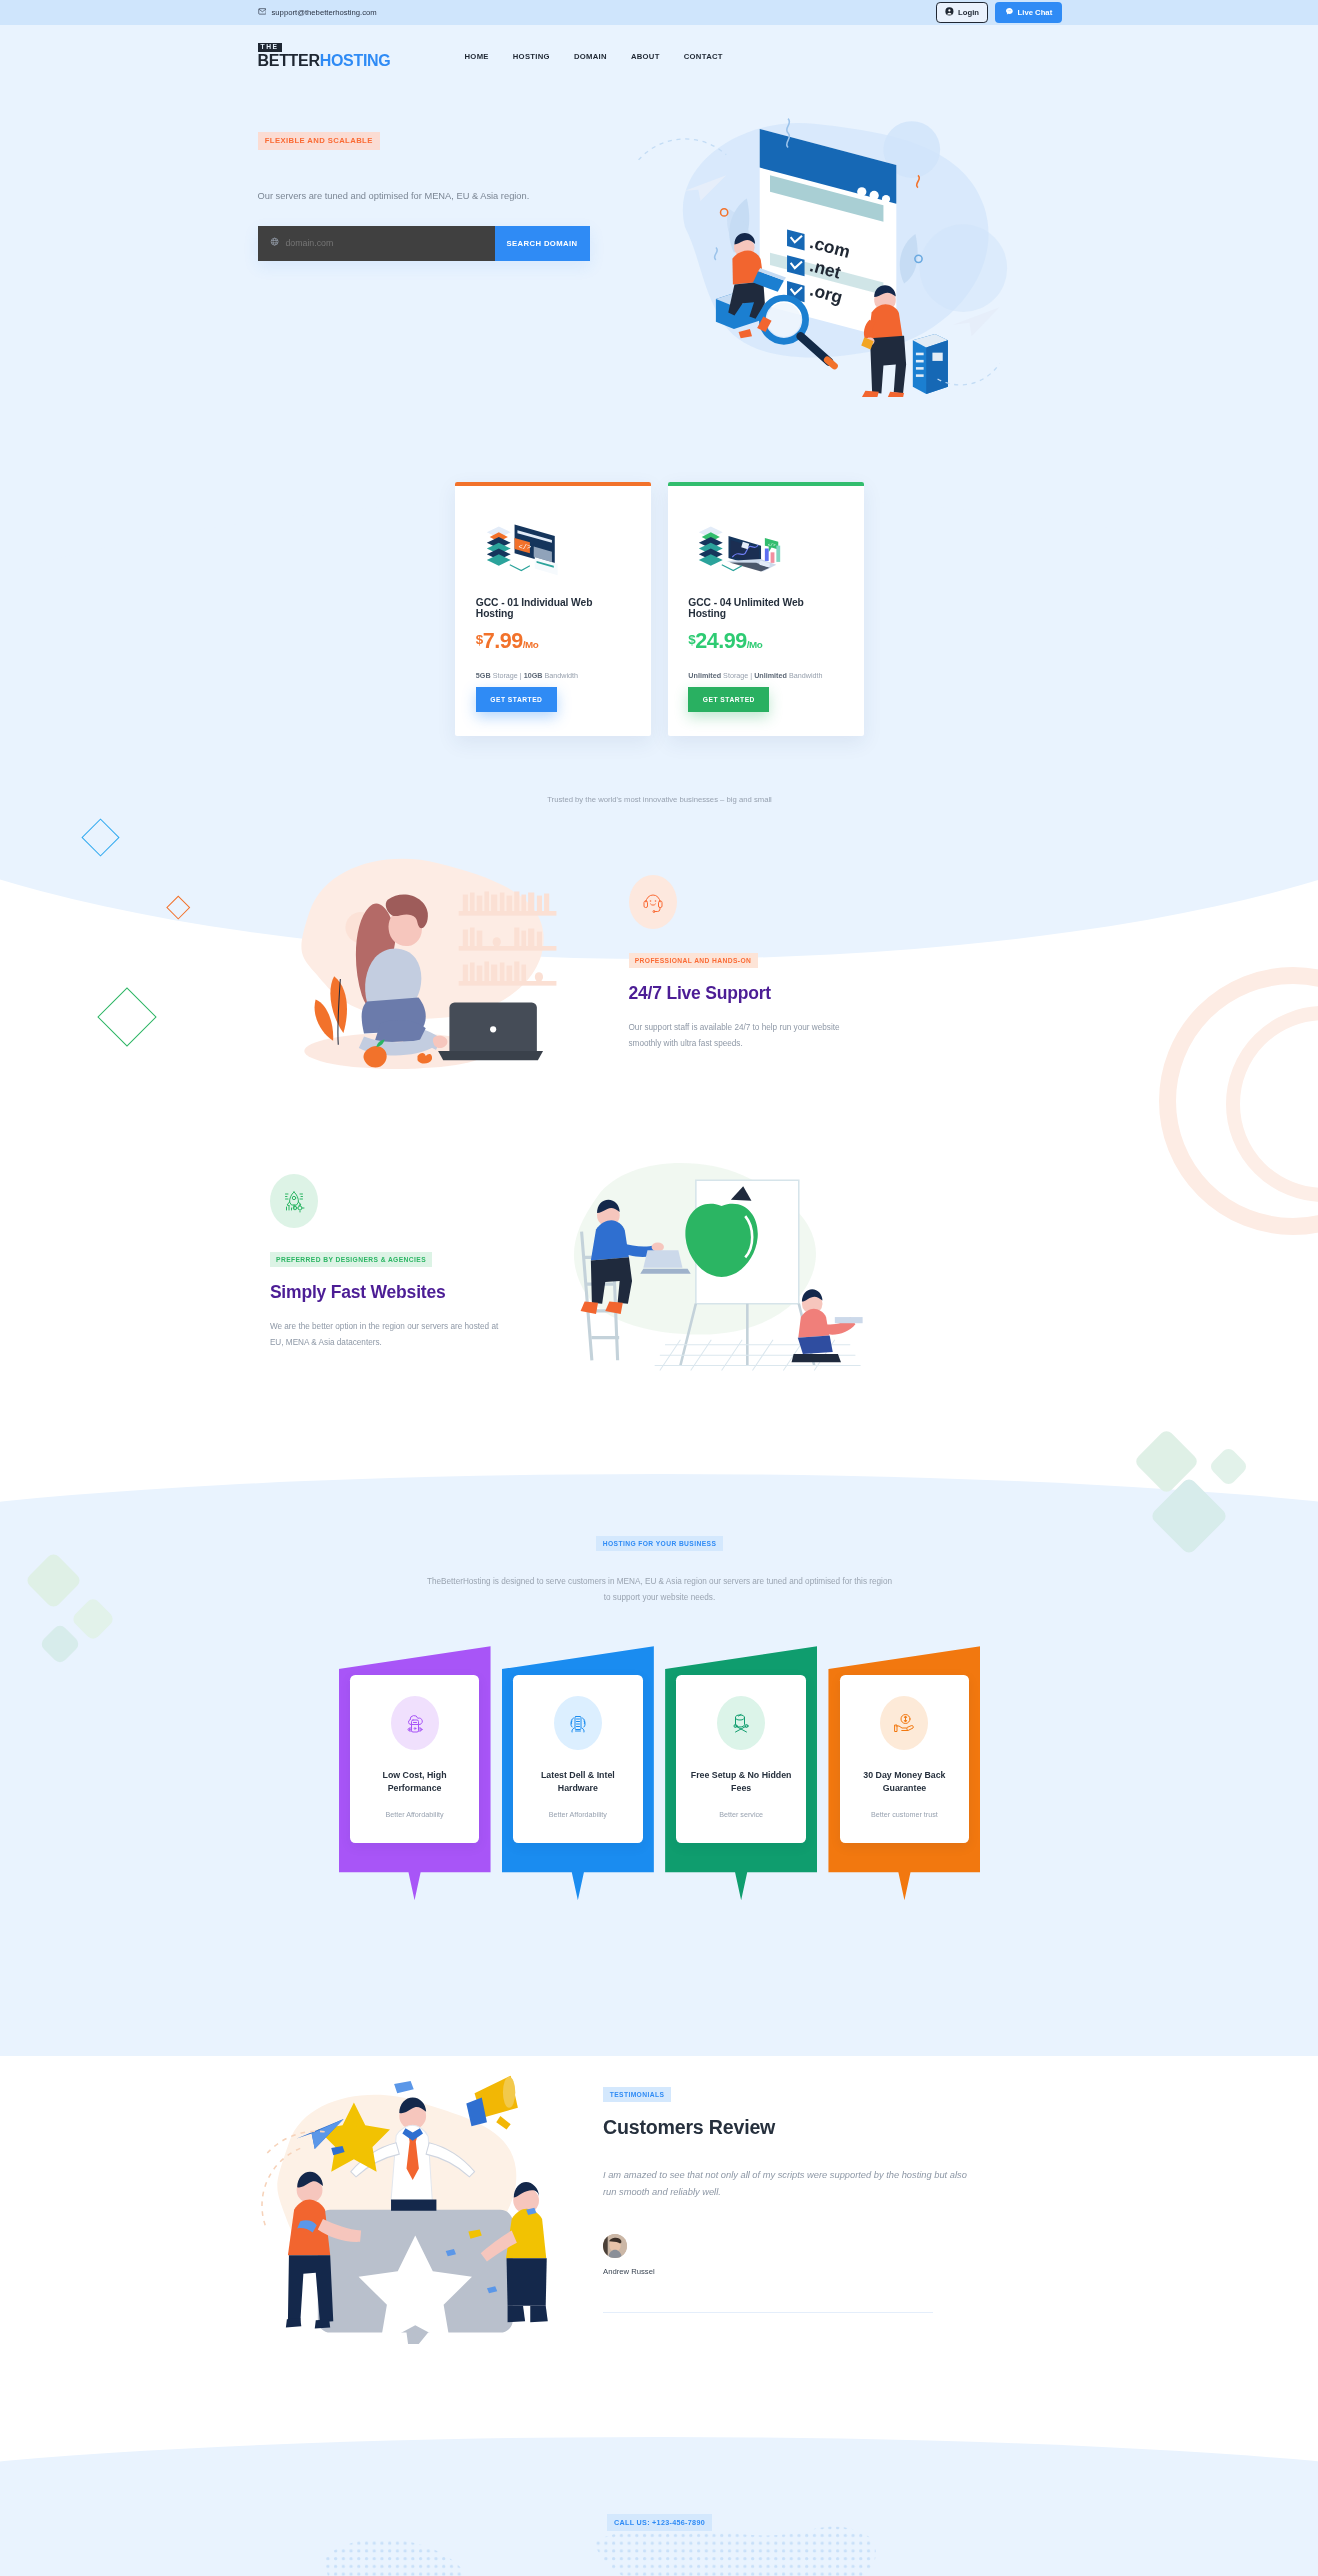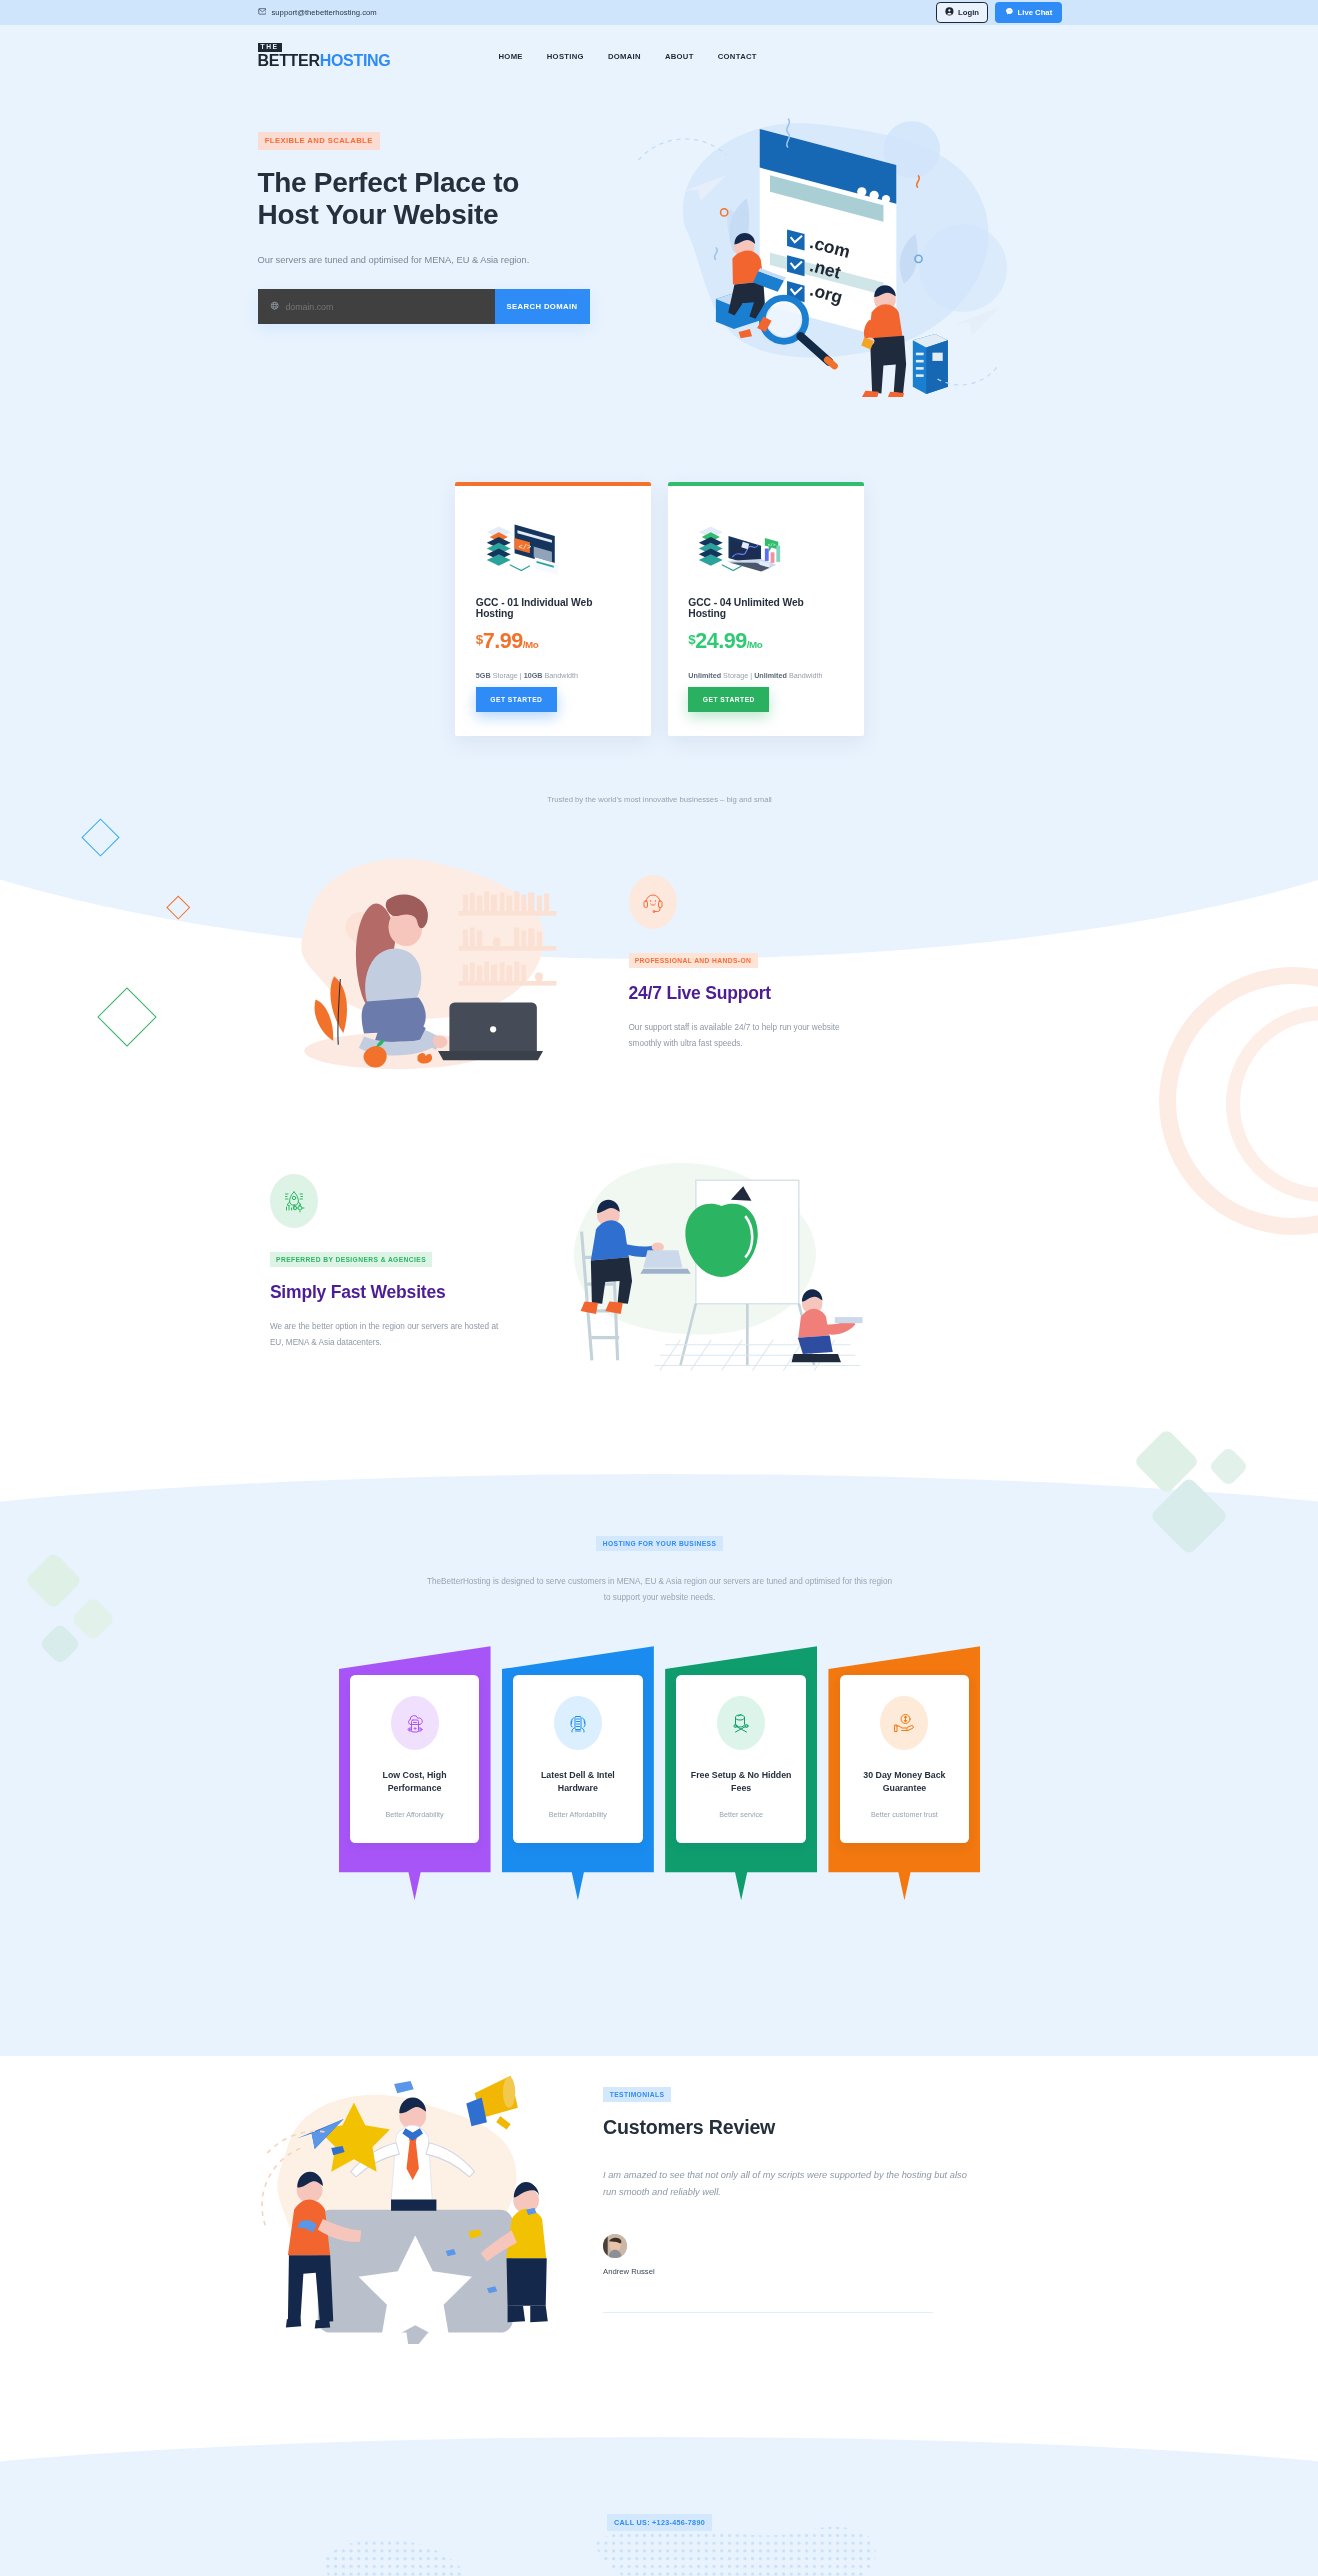--- a/index.html
+++ b/index.html
@@ -42,21 +42,21 @@
   .nav{position:relative;z-index:20;height:62px;}
   .nav-inner{width:804px;margin:0 auto;height:62px;display:flex;align-items:center;}
   .logo{display:flex;flex-direction:column;gap:1.5px;line-height:1;}
   .logo-the{
     background:#1f2733;color:#e9f3fe;font-size:6.7px;font-weight:700;letter-spacing:1.5px;
     padding:1.5px 3.1px 1px;width:fit-content;
   }
   .logo-main{font-size:16px;font-weight:800;letter-spacing:-0.3px;}
   .logo-main .b{color:#1f2733;}
   .logo-main .h{color:#2f8bf5;}
-  .nav-links{display:flex;gap:24px;margin-left:108px;align-items:flex-end;}
+  .nav-links{display:flex;gap:24px;margin-left:74px;align-items:flex-end;}
   .nav-links a{
     text-decoration:none;color:#1f2733;font-size:7.7px;font-weight:700;letter-spacing:0.3px;cursor:pointer;
   }
 
   
   .hero{position:relative;z-index:10;width:804px;margin:0 auto;display:flex;padding-top:26px;}
   .hero-left{width:355px;padding-top:18.5px;}
   .hero-tag{
     display:inline-block;background:#fbdcd3;color:#fa6b35;font-size:7.7px;font-weight:800;
     letter-spacing:0.4px;padding:4.6px 7.2px;margin-bottom:17.5px;
@@ -242,24 +242,20 @@
           <a>DOMAIN</a>
           <a>ABOUT</a>
           <a>CONTACT</a>
         </div>
       </div>
     </div>
 
     <div class="hero">
       <div class="hero-left">
         <div class="hero-tag">FLEXIBLE AND SCALABLE</div>
-        <h1 class="hero-h1">
-          <span>The Perfect Place to</span><br>
-          <span>Host Your Website</span>
-        </h1>
         <p class="hero-sub">Our servers are tuned and optimised for MENA, EU &amp; Asia region.</p>
         <div class="search-row">
           <div class="search-field">
             <span>
               <svg width="9.3" height="9.3" viewBox="0 0 24 24" fill="none" stroke="#9aa4b1" stroke-width="1.7">
                 <circle cx="12" cy="12" r="9"></circle>
                   <ellipse cx="12" cy="12" rx="4" ry="9"></ellipse>
                   <path d="M3.3 9h17.4M3.3 15h17.4"></path>
               </svg>
             </span>

